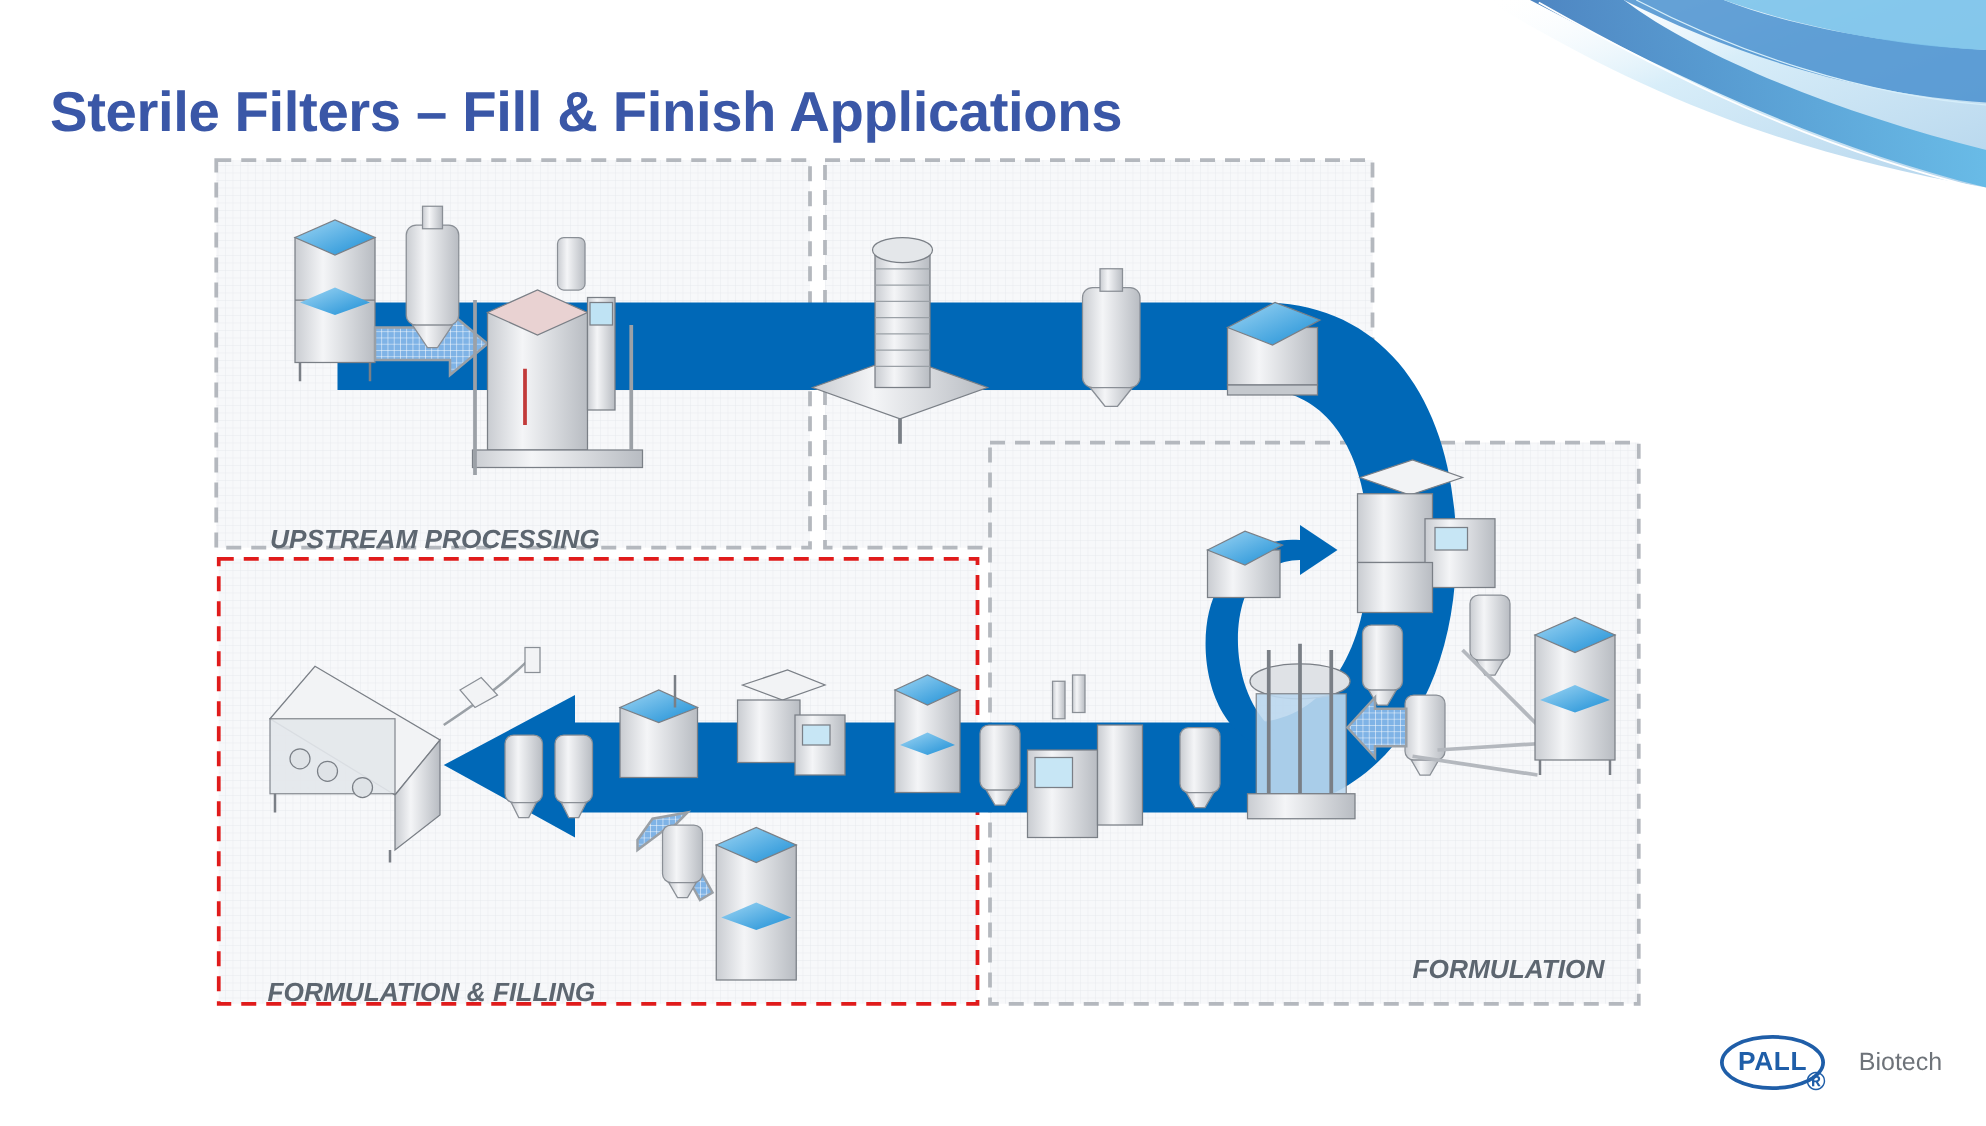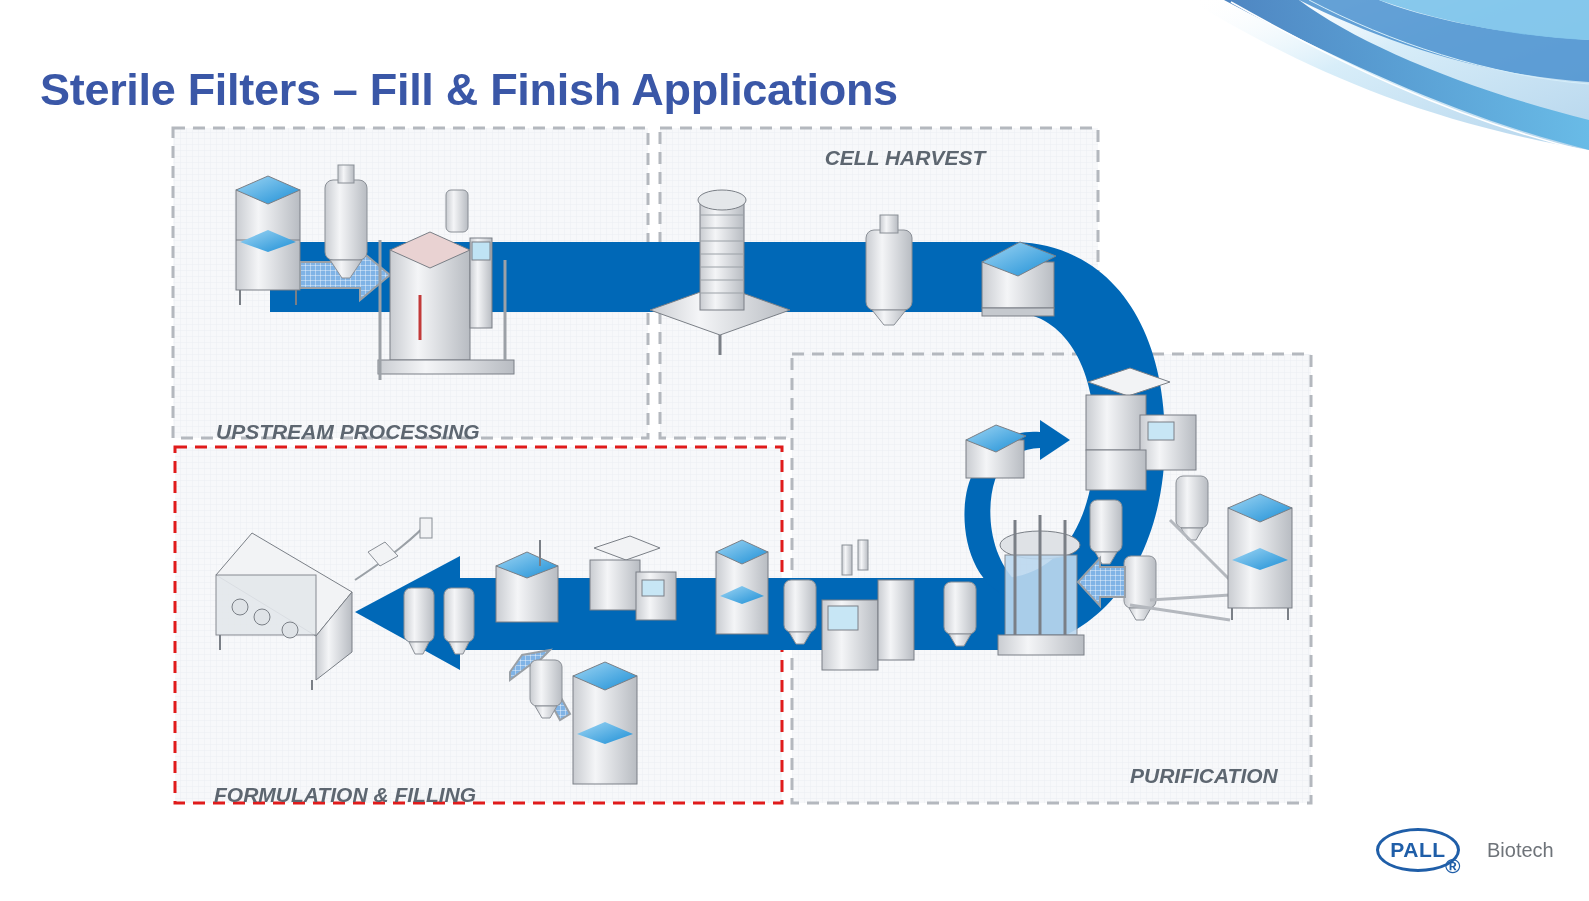--- a/index.html
+++ b/index.html
@@ -255,23 +255,22 @@
   </g>
   <g>
     <path d="M355 580 C 370 570, 385 560, 400 548 C 410 540, 420 532, 430 520" stroke="#9aa0a6" stroke-width="2" fill="none"></path>
     <polygon points="368,552 385,542 398,556 380,566" fill="#f2f3f5" stroke="#8a8f96"></polygon>
     <rect x="420" y="518" width="12" height="20" fill="#f2f3f5" stroke="#8a8f96"></rect>
   </g>
 </svg>
 
 <div class="zone-label" style="left:216px; top:400px;margin-top:20px;">UPSTREAM PROCESSING</div>
 <div class="zone-label center" style="left:760px; top:141px; width:290px;">
-  <div>CELL HARVEST</div>
 </div>
-<div class="zone-label" style="left:1130px; top:764px;">PURIFICATION</div>
+<div class="zone-label" style="left:1130px; top:764px;">FORMULATION</div>
 <div class="zone-label" style="left:214px; top:783px;font-style:italic;">FORMULATION &amp; FILLING</div>
 
 <div class="logo">
   <div class="logo-oval">
     <span>PALL</span>
     <span class="logo-reg">®</span>
   </div>
   <span class="logo-text">Biotech</span>
 </div>
 

